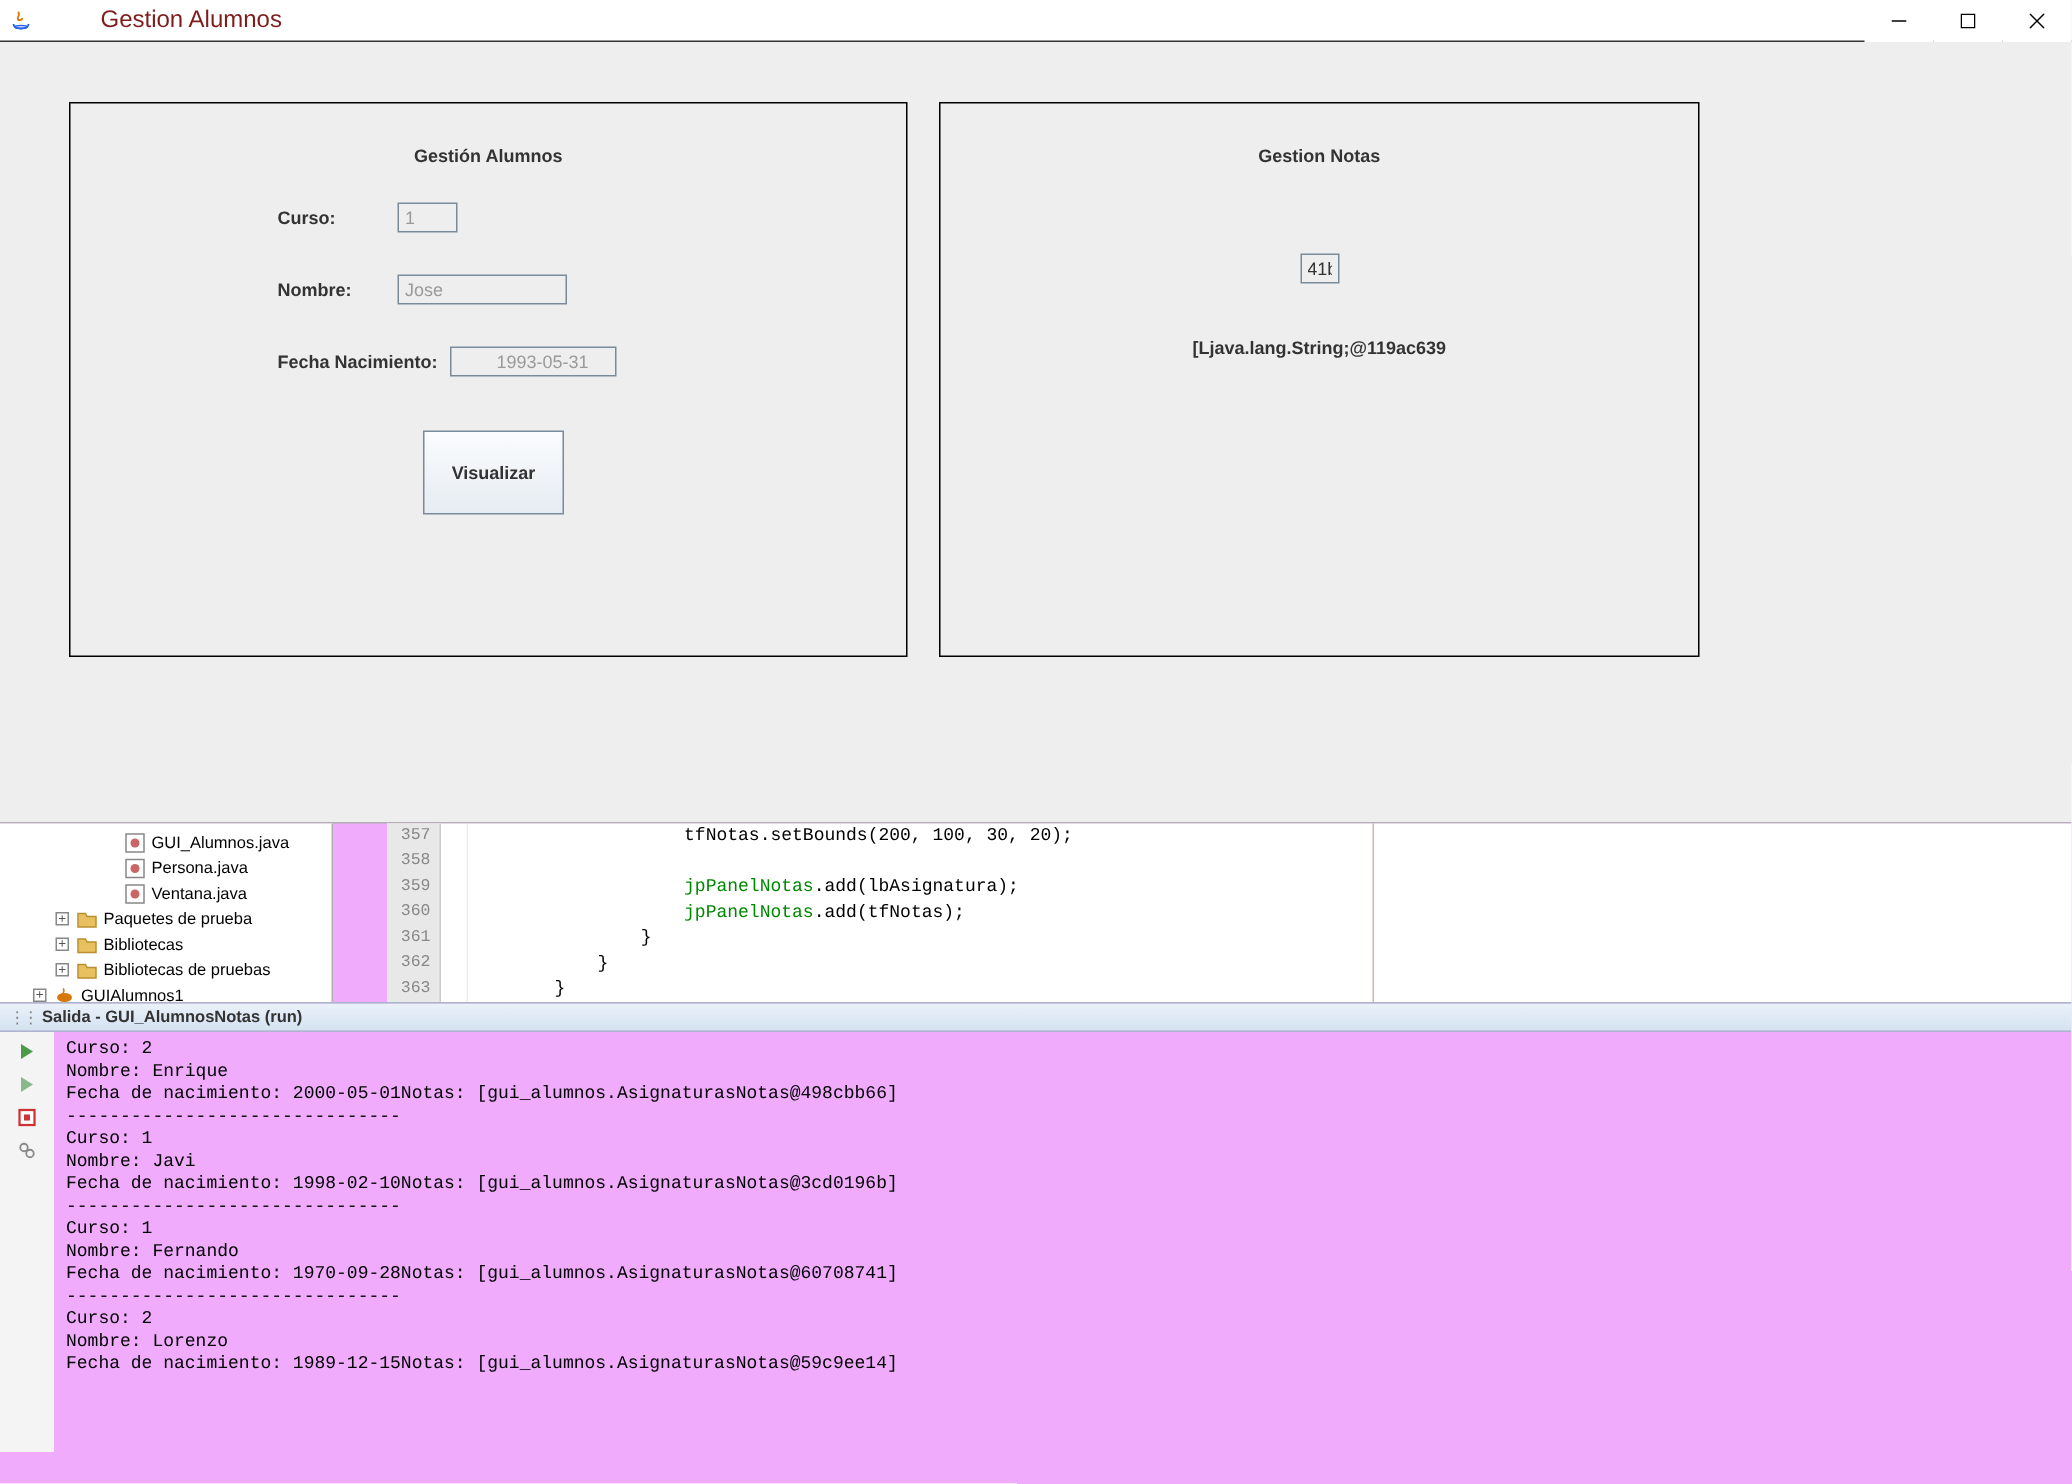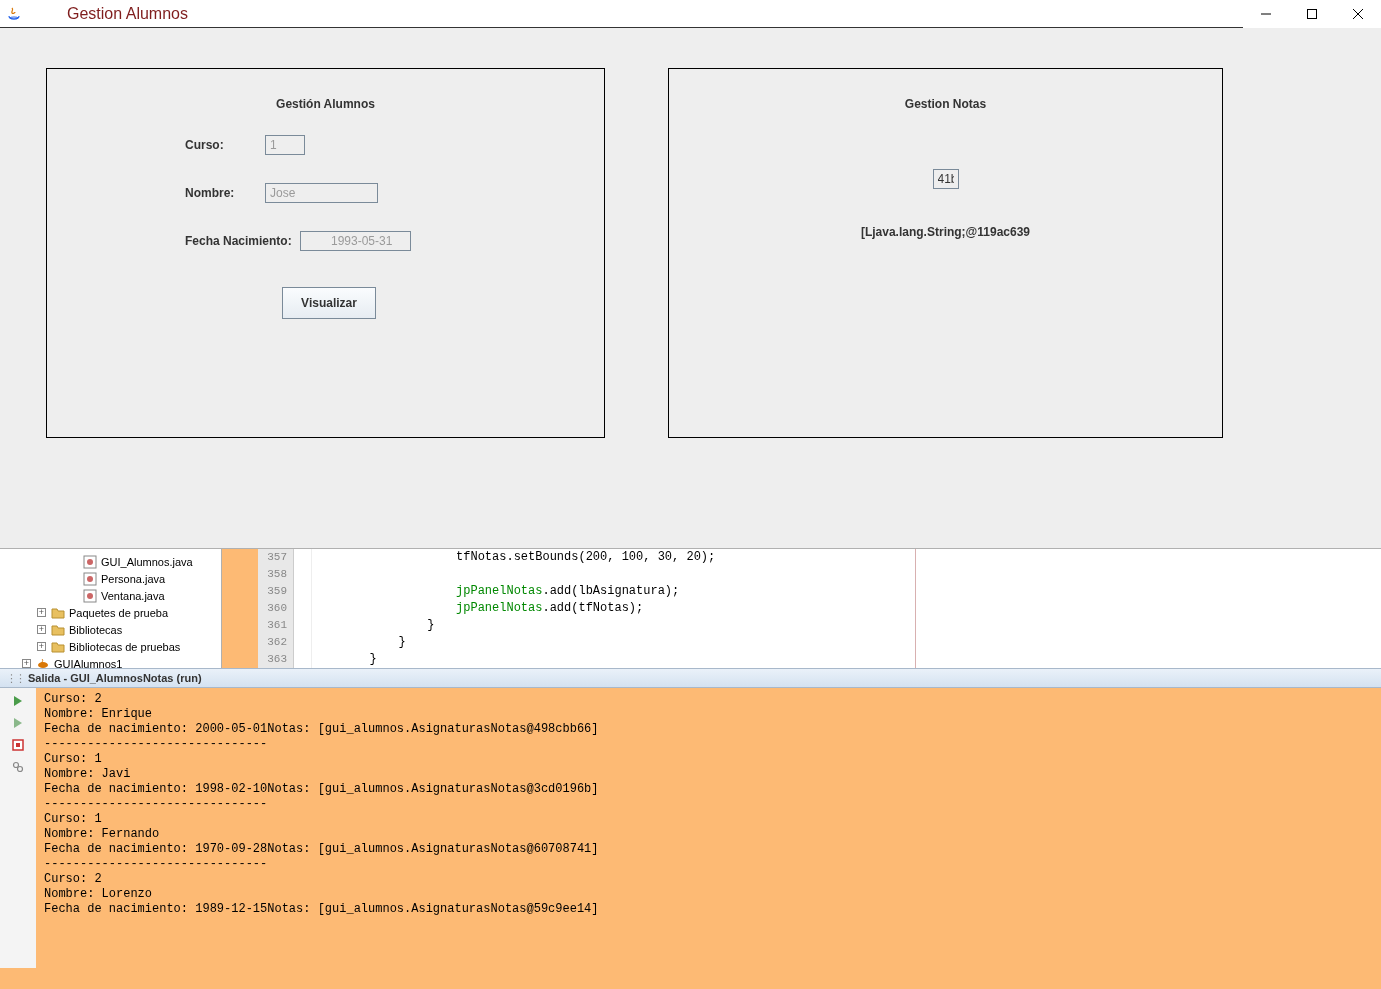--- a/index.html
+++ b/index.html
@@ -10,45 +10,45 @@
     .java-icon { width: 16px; height: 16px; display: inline-flex; align-items: center; justify-content: center; }
     .titlebar-title { font-size: 16px; color: #7f1d1d; margin-left: 39px; }
     .titlebar-controls { display: flex; }
     .titlebar-btn { width: 46px; height: 28px; display: flex; align-items: center; justify-content: center; background: #fff; }
     .titlebar-btn svg { width: 10px; height: 10px; }
 
     .app-body { background: #eeeeee; height: 520px; position: relative; }
     
     .panel { position: absolute; border: 1px solid #000; background: #eeeeee; }
     .panel-left { left: 46px; top: 40px; width: 559px; height: 370px; }
-    .panel-right { left: 668px; top: 40px; width: 555px; height: 370px; }
+    .panel-right { left: 626px; top: 40px; width: 507px; height: 370px; }
     
     .panel-title { font-weight: bold; font-size: 12px; text-align: center; margin-top: 28px; color: #333; }
     .panel-title-right { text-align: center; margin-top: 28px; font-weight: bold; font-size: 12px; color: #333; }
     
     .form-area { padding: 0 140px 0 138px; margin-top: 24px; }
     .form-row { display: flex; align-items: center; margin-bottom: 28px; }
     .form-label { font-weight: bold; font-size: 12px; color: #333; width: 80px; }
     .form-label-wide { font-weight: bold; font-size: 12px; color: #333; width: 115px; }
     .form-input { border: 1px solid #7a8a99; background: #eeeeee; color: #9a9a9a; padding: 2px 4px; font-size: 12px; font-family: Tahoma, Arial, sans-serif; }
     .input-small { width: 40px; }
     .input-med { width: 113px; }
     .input-wide { width: 111px; padding-left: 30px; }
     
     .button-row { display: flex; gap: 14px; padding-left: 138px; margin-top: -4px; }
     .swing-btn { background: linear-gradient(#fafcfe, #e1e8f0); border: 1px solid #7a8a99; padding: 3px 0; font-weight: bold; font-size: 12px; color: #333; width: 82px; text-align: center; cursor: pointer; font-family: Tahoma, Arial, sans-serif; }
     .visualizar-row { margin-top: 36px; padding-left: 235px; }
-    .visualizar-btn { background: linear-gradient(#fafcfe, #e6ecf2); border: 1px solid #7a8a99; padding: 8px 0; font-weight: bold; font-size: 12px; color: #333; width: 94px; text-align: center; cursor: pointer; }
+    .visualizar-btn { background: linear-gradient(#fafcfe, #e6ecf2); border: 1px solid #7a8a99; padding: 20px 0; font-weight: bold; font-size: 12px; color: #333; width: 94px; text-align: center; cursor: pointer; }
 
     .notas-centered { text-align: center; margin-top: 58px; }
     .notas-input { border: 1px solid #7a8a99; background: #eeeeee; color: #333; padding: 2px 4px; font-size: 12px; width: 26px; text-align: left; }
     .notas-label { text-align: center; margin-top: 36px; font-weight: bold; font-size: 12px; color: #333; }
 
     
-    .ide-section { height: 441px; background: #fdba74; }
+    .ide-section { height: 441px; background: #f0abfc; }
     .ide-top { display: flex; height: 120px; border-top: 1px solid #b0b0b0; }
     .tree-area { width: 222px; background: #fff; border-right: 1px solid #b0b0b0; overflow: hidden; padding-top: 4px; }
     .tree-item { display: flex; align-items: center; height: 17px; padding-left: 4px; font-size: 11px; color: #000; white-space: nowrap; }
     .tree-icon { width: 16px; height: 16px; display: inline-flex; align-items: center; justify-content: center; margin-right: 3px; flex-shrink: 0; }
     .expand-icon { width: 9px; height: 9px; border: 1px solid #888; display: inline-flex; align-items: center; justify-content: center; font-size: 9px; line-height: 1; margin-right: 4px; color: #555; flex-shrink: 0; }
     .tree-spacer { display: inline-block; flex-shrink: 0; }
 
     .code-area { flex: 1; display: flex; background: #fff; margin-left: 36px; }
     .gutter { width: 36px; background: #e8e8e8; border-right: 1px solid #ccc; }
     .gutter-line { height: 17px; font-size: 11px; font-family: "Courier New", monospace; color: #888; text-align: right; padding-right: 6px; line-height: 17px; }

